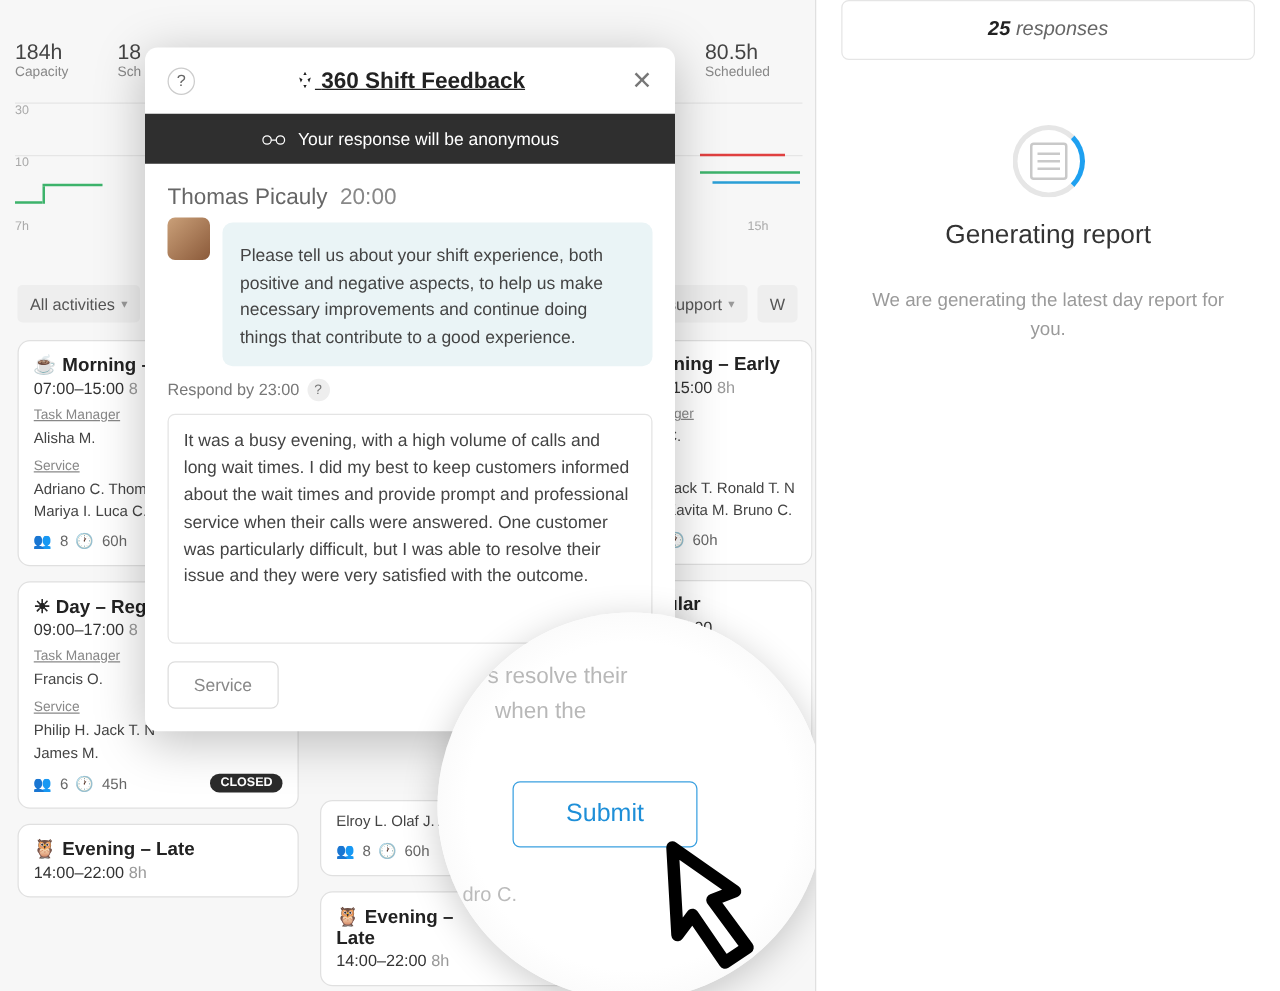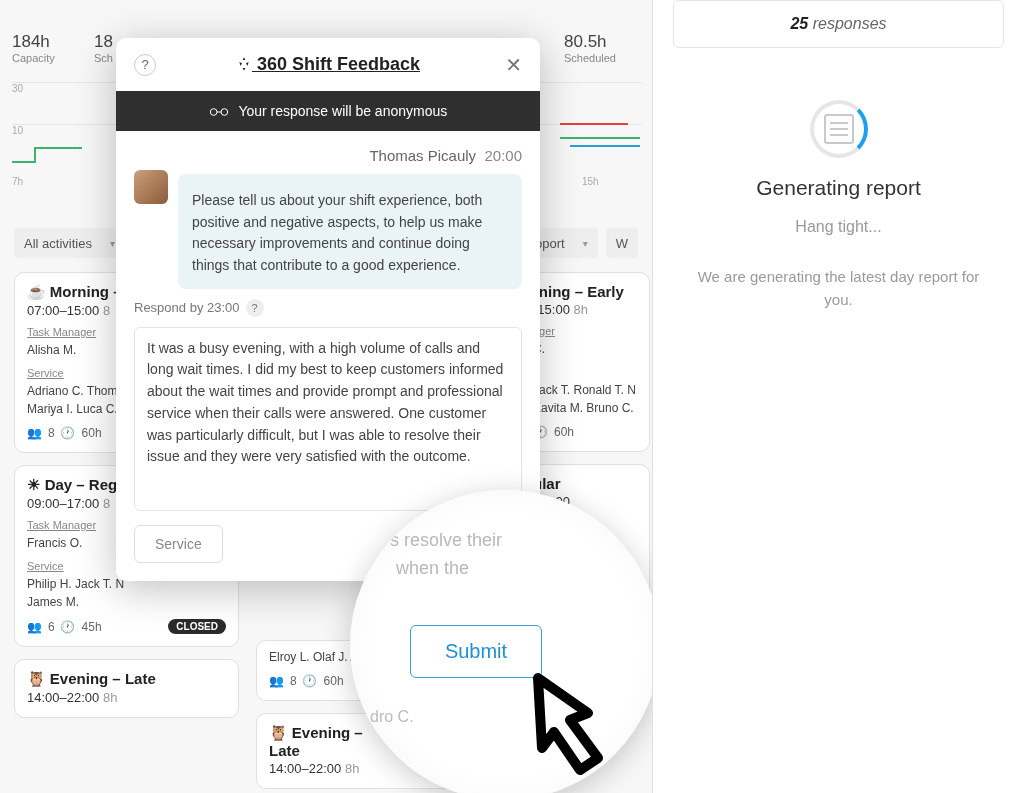--- a/index.html
+++ b/index.html
@@ -13,21 +13,21 @@
   .stat { position:absolute; top:0; font-size:11px; color:#888; }
   .stat .num { font-size:17px; color:#444; }
   .chart-grid { position:absolute; top:50px; left:0; right:0; bottom:20px; }
   .grid-line { position:absolute; left:0; right:0; border-top:1px solid #e6e6e6; font-size:10px; color:#aaa; padding-left:0px; }
   .grid-x { position:absolute; bottom:0px; font-size:10px; color:#aaa; }
 
   .chart-line { position:absolute; bottom:20px; height:2px; }
 
   
   .filter-row {position:absolute; left:14px; top:228px; right:14px; height:30px; display:flex; gap:8px;}
-  .filter-pill {background:#eee; border-radius:4px; padding:6px 10px; font-size:13px; color:#555; display:flex; align-items:center; gap:18px;}
+  .filter-pill {background:#eee; border-radius:4px; padding:6px 10px; font-size:13px; color:#555; display:flex; align-items:center; gap:5px;}
   .chev{font-size:10px; color:#999;}
 
   .cards-col {position:absolute; top:272px; width:225px;}
   .col-a {left:14px;}
   .col-b {left:256px;}
   .col-c {left:520px; width:130px; overflow:hidden;}
 
   .shift-card{background:#fff; border:1px solid #e0e0e0; border-radius:10px; padding:10px 12px 12px; margin-bottom:12px;}
   .shift-title{font-size:15px; font-weight:600; color:#222;}
   .shift-time{font-size:13px; color:#333; margin-top:2px;}
@@ -41,39 +41,39 @@
 
   
   .modal{position:absolute; left:116px; top:38px; width:424px; background:#fff; border-radius:10px; box-shadow:0 8px 40px rgba(0,0,0,.25); overflow:hidden;}
   .modal-head{display:flex; align-items:center; justify-content:center; padding:16px 18px; position:relative;}
   .modal-title{font-size:18px; font-weight:600; color:#222;text-decoration:underline;}
   .help-dot{position:absolute; left:18px; width:22px;height:22px;border:1px solid #ccc;border-radius:50%;text-align:center;font-size:13px;line-height:20px;color:#666;}
   .close-x{position:absolute; right:18px; font-size:20px; color:#777; cursor:pointer;}
   .anon-bar{background:#2f2f2f;color:#fff;padding:12px 0;text-align:center;font-size:14px;}
   .anon-bar svg{vertical-align:middle;margin-right:6px;}
   .conv{padding:16px 18px 10px 18px;}
-  .conv-meta{font-size:15px;color:#888;text-align:right;}
+  .conv-meta{font-size:18px;color:#888;}
   .conv-meta .name{color:#666;}
   .bubble{background:#eaf4f6;border-radius:8px;padding:12px 14px;margin-top:10px;}
   .bubble h4{font-size:15px;font-weight:600;color:#222;}
   .bubble p{font-size:14px;color:#444;line-height:1.55;margin-top:4px;}
   .avatar-sm{width:34px;height:34px;border-radius:6px;background:#d9b090;display:inline-block;vertical-align:top;margin-top:6px; background:linear-gradient(135deg,#caa079,#8b5a3a);}
   .conv-flex{display:flex;gap:10px;}
   .resp-row{padding:0 18px;font-size:13px;color:#777; display:flex; align-items:center; gap:6px;}
   .help2{width:18px;height:18px;border-radius:50%;background:#eee;color:#777;font-size:11px;line-height:18px;text-align:center;display:inline-block;}
   .answer-box{margin:10px 18px 0;border:1px solid #e4e4e4;border-radius:6px;padding:10px 12px;font-size:14px;color:#444;line-height:1.55;height:184px;overflow:hidden;}
   .modal-actions{display:flex;justify-content:space-between;padding:14px 18px 18px 18px;}
   .btn-cancel{border:1px solid #ddd;background:#fff;padding:10px 20px;border-radius:6px;font-size:14px;color:#888;}
   
   
   .lens{position:absolute; left:350px; top:490px; width:310px;height:310px;border-radius:50%;background:radial-gradient(circle,#ffffff 60%, #f0f0f0 100%); box-shadow:0 6px 30px rgba(0,0,0,.2); overflow:hidden;}
   .lens-inner{position:absolute;inset:0;}
   .lens-text-faint1{position:absolute;left:40px;top:40px;font-size:18px;color:#b8b8b8;}
   .lens-text-faint2{position:absolute;left:46px;top:68px;font-size:18px;color:#b8b8b8;}
-  .lens-submit{position:absolute;left:60px;top:135px;width:132px; padding:14px 0;text-align:center;border:1px solid #3aa0e0;color:#1e8fd8;border-radius:6px;font-size:20px;background:#fff;}
+  .lens-submit{position:absolute;left:60px;top:135px;width:148px; padding:14px 0;text-align:center;border:1px solid #3aa0e0;color:#1e8fd8;border-radius:6px;font-size:20px;background:#fff;}
   .lens-faint-bg{position:absolute;left:20px;top:218px;font-size:16px;color:#bbb;}
   .cursor-hand{position:absolute;left:148px;top:168px;}
 
   
   .resp-box{margin:0 auto; margin-top:0px; border:1px solid #e5e5e5;border-radius:6px;padding:14px 18px;text-align:center;font-size:16px;color:#666;font-style:italic;}
   .resp-box b{color:#222;}
   .spinner{width:58px;height:58px;border-radius:50%;border:4px solid #e6e6e6;border-right-color:#1ea0f0;margin:52px auto 18px;position:relative;}
   .spinner::after{content:"";position:absolute;inset:10px;border:2px solid #c9c9c9;border-radius:3px;}
   .spinner::before{content:"";position:absolute;left:16px;top:18px;right:16px;height:2px;background:#c9c9c9;box-shadow:0 6px 0 #c9c9c9,0 12px 0 #c9c9c9;}
   .gen-title{text-align:center;font-size:21px;color:#333;}
@@ -98,21 +98,21 @@
       <div>Sch</div>
     </div>
     <div class="stat" style="left:552px">
       <div class="num">80.5h</div>
       <div>Scheduled</div>
     </div>
     <div class="chart-grid">
       <div class="grid-line" style="top:0"><span>30</span></div>
       <div class="grid-line" style="top:42px"><span>10</span></div>
       <div class="grid-x" style="left:0">7h</div>
-      <div class="grid-x" style="left:570px">15h</div>
+      <div class="grid-x" style="left:586px">15h</div>
 
       <div class="chart-line" style="left:0;width:22px;bottom:24px;background:#3db36b"></div>
       <div class="chart-line" style="left:22px;width:2px;height:14px;bottom:24px;background:#3db36b"></div>
       <div class="chart-line" style="left:22px;width:48px;bottom:38px;background:#3db36b"></div>
 
       <div class="squig" style="left:548px;bottom:62px;width:68px;height:2px;background:#e04040"></div>
       <div class="squig" style="left:548px;bottom:48px;width:80px;height:2px;background:#3db36b"></div>
       <div class="squig" style="left:558px;bottom:40px;width:70px;height:2px;background:#2a9fd6"></div>
     </div>
   </div>
@@ -274,15 +274,14 @@
   </div>
 
 </div>
 
 <div class="right-pane">
   <div class="resp-box">
     <b>25</b> <span>responses</span>
   </div>
   <div class="spinner"></div>
   <div class="gen-title">Generating report</div>
-  <div class="gen-sub">Hang tight...</div>
   <div class="gen-desc">We are generating the latest day report for you.</div>
 </div>
 
 </body></html>

